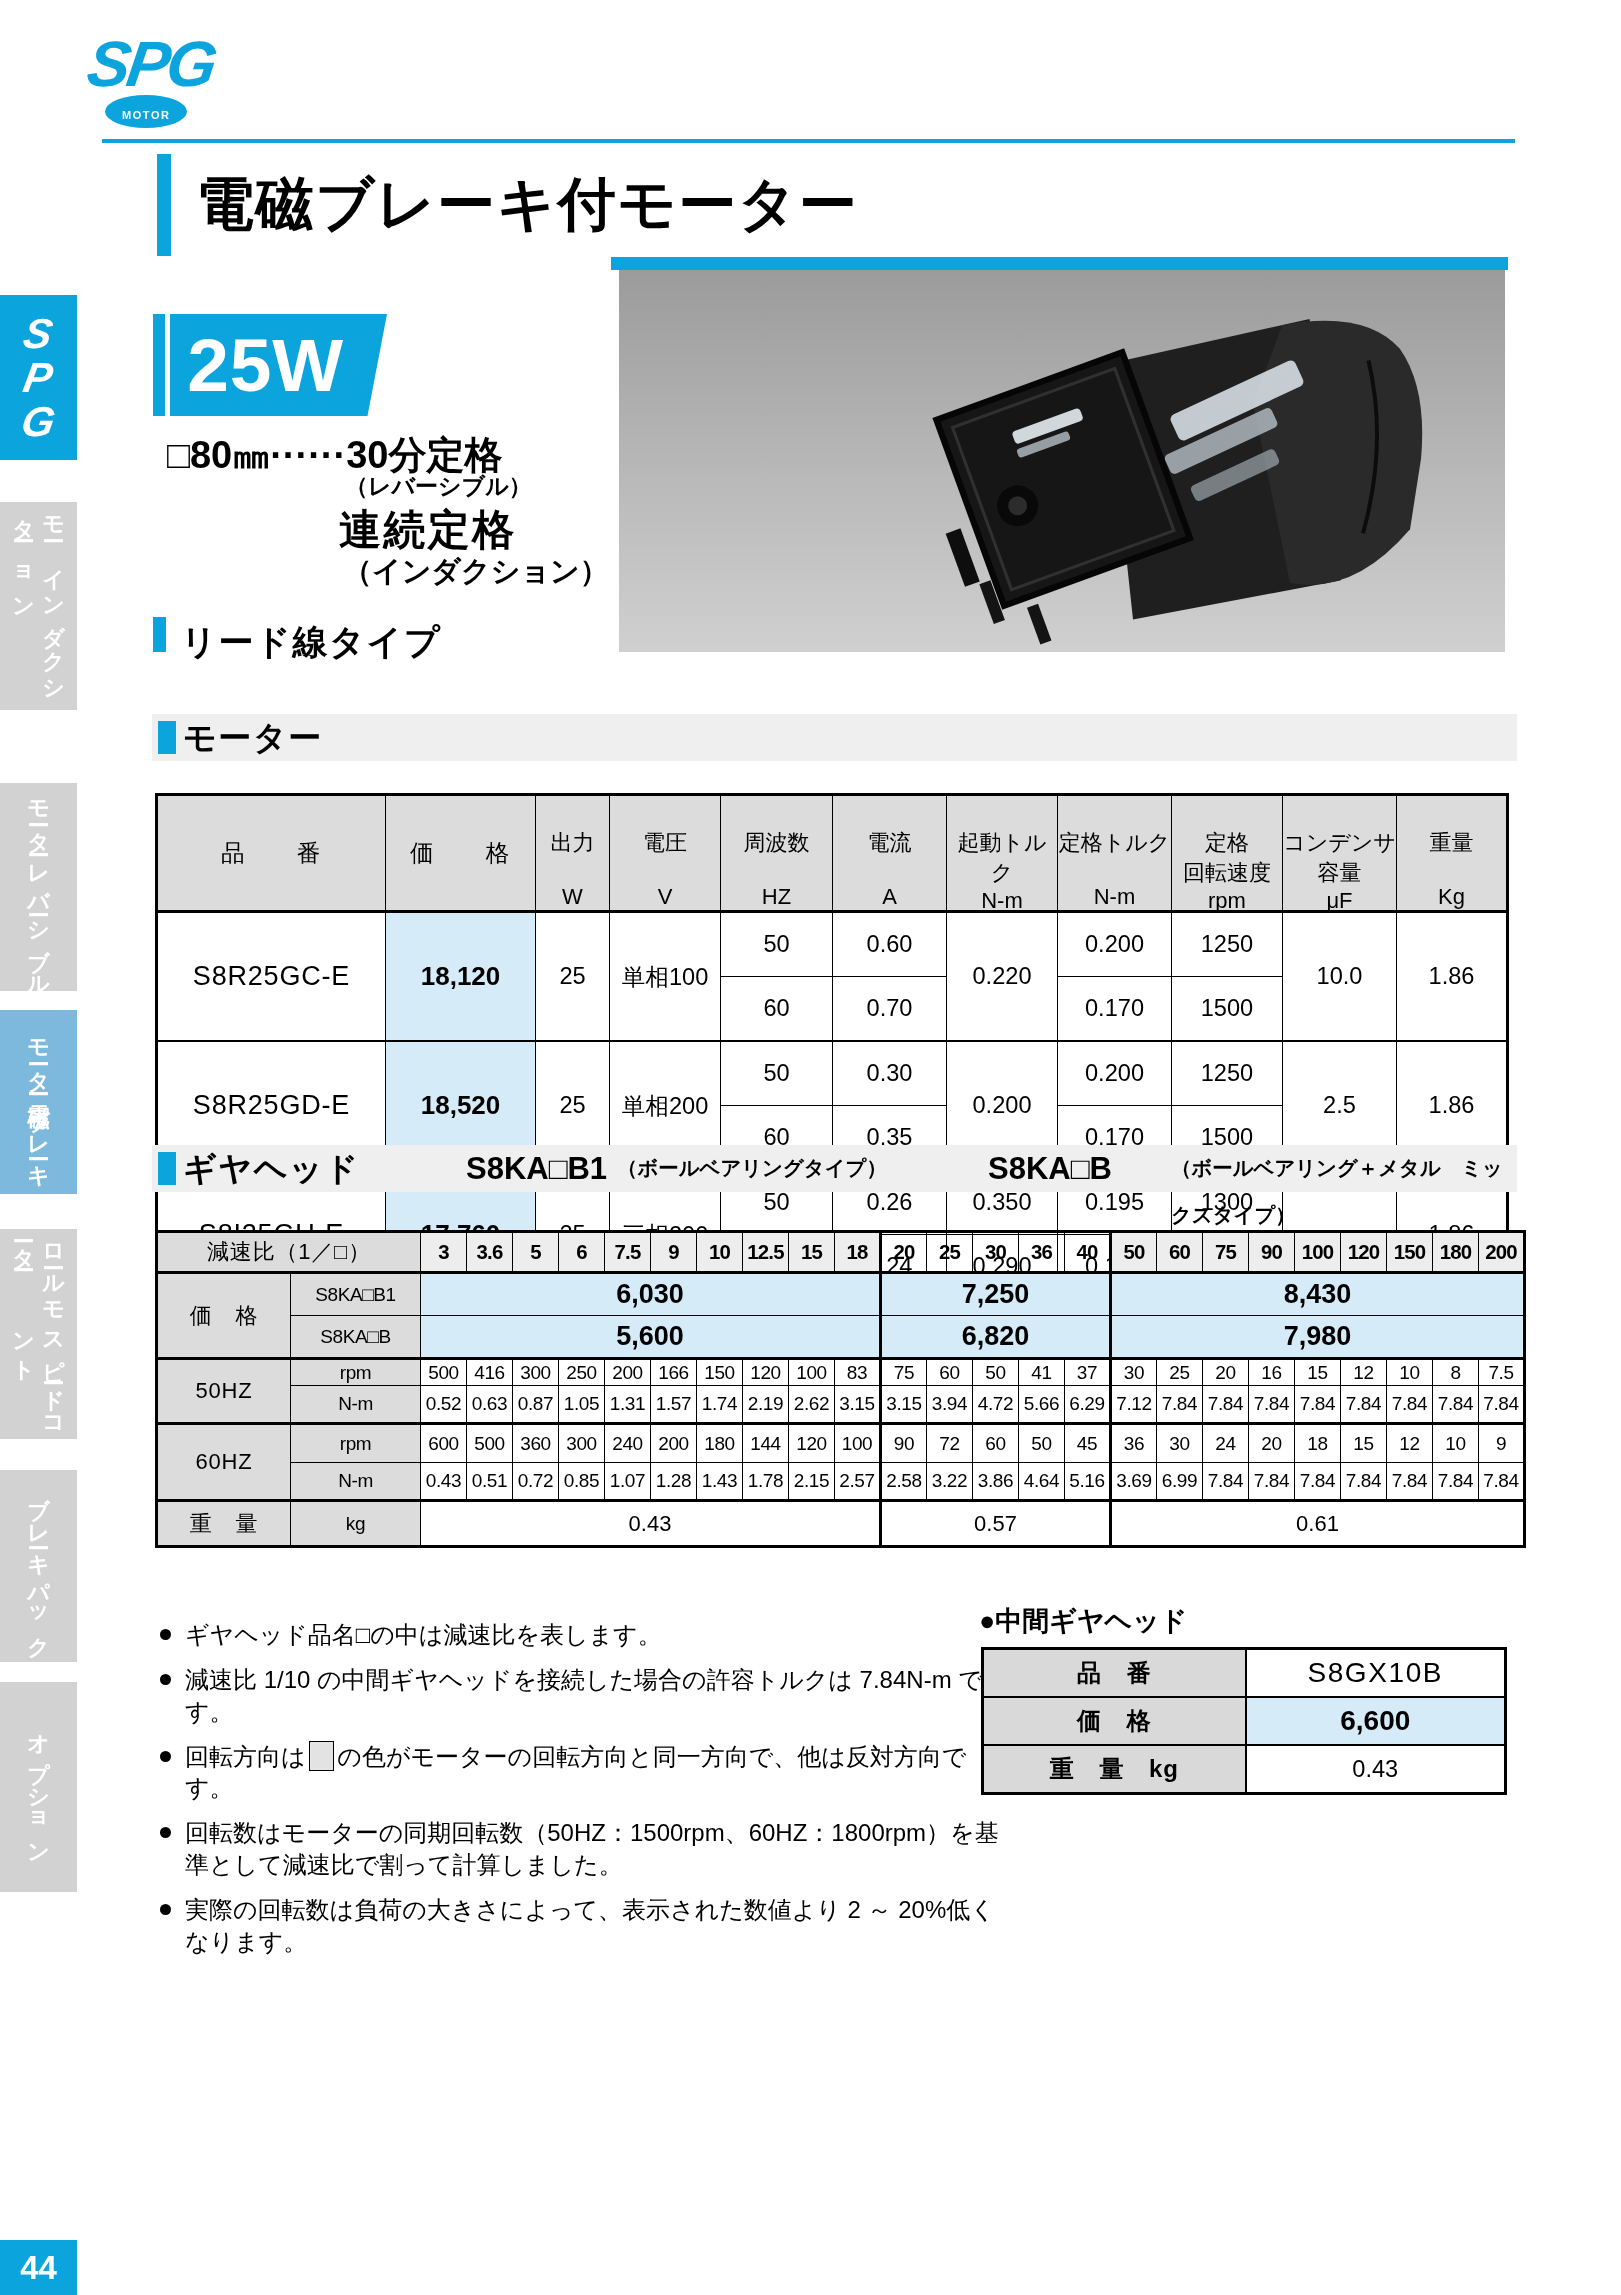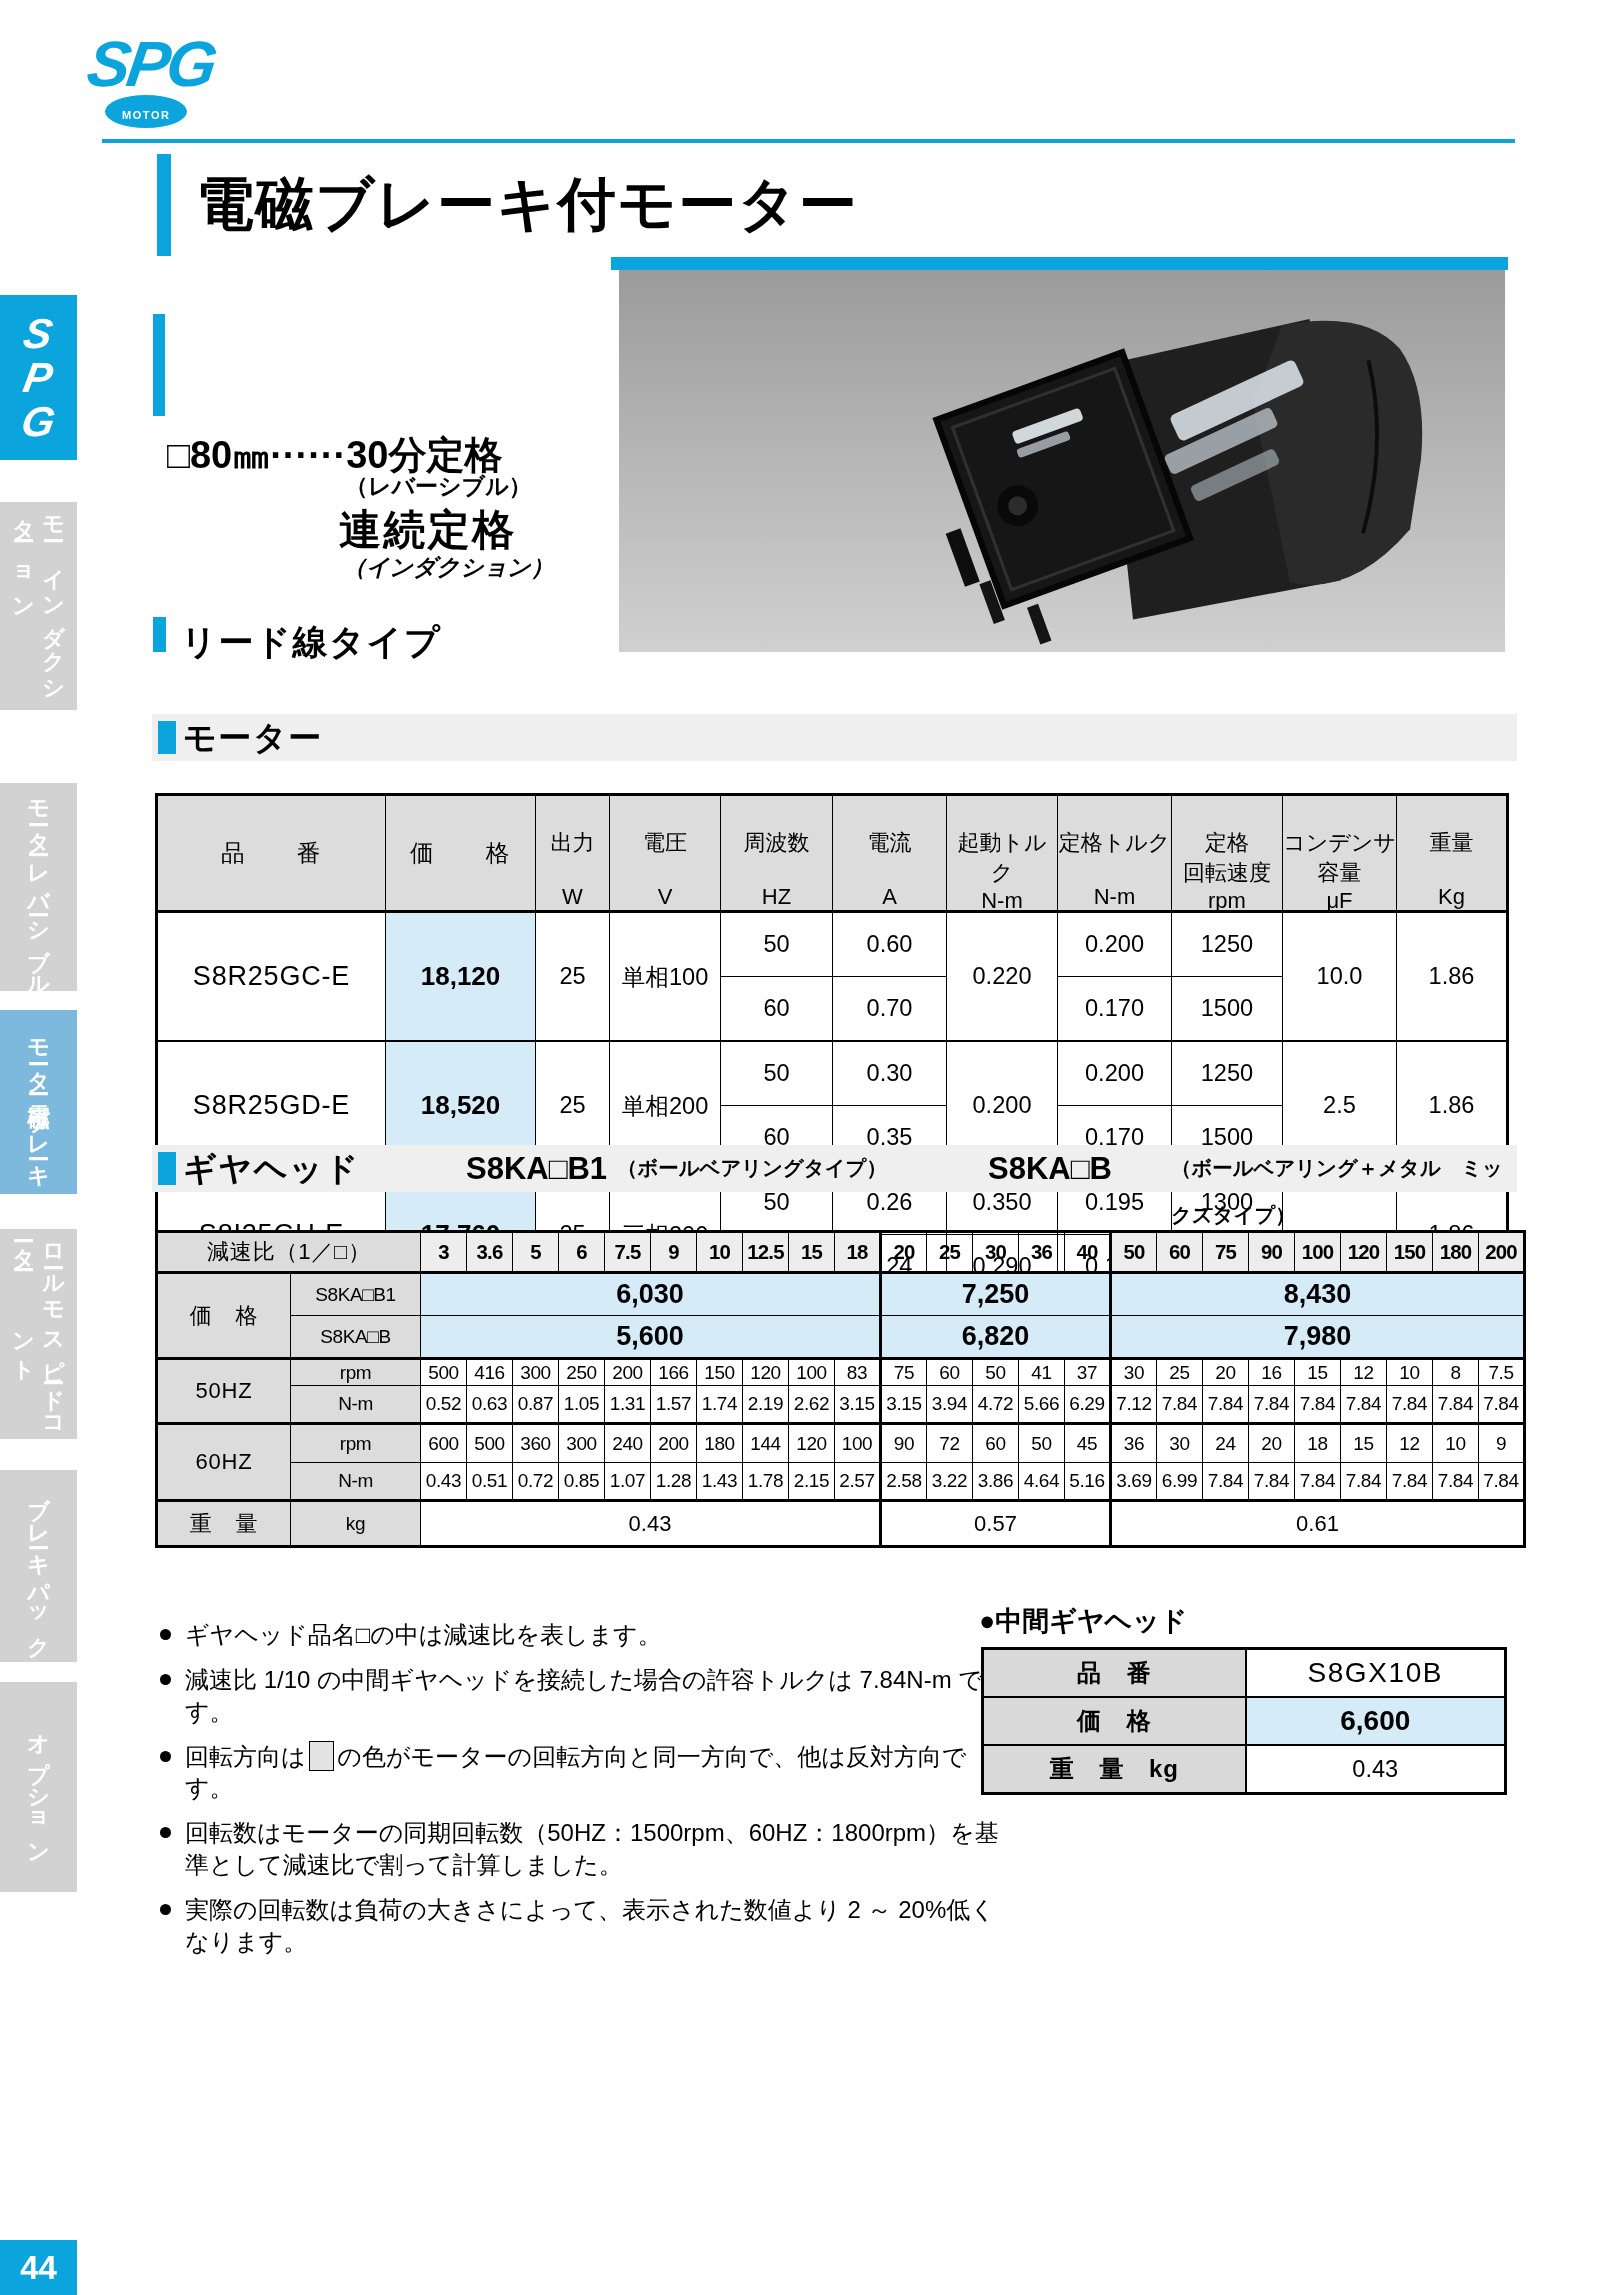--- a/index.html
+++ b/index.html
@@ -32,21 +32,21 @@
   .page-title{position:absolute;left:196px;top:166px;font-size:58px;font-weight:900;letter-spacing:1.6px;}
 
   
   .badge-bar{position:absolute;left:153px;top:314px;width:11.8px;height:102px;background:#0ba4dc;}
   .badge{position:absolute;left:170px;top:314px;width:217px;height:102px;background:#0ba4dc;
          clip-path:polygon(0 0,100% 0,91% 100%,0 100%);display:flex;align-items:center;}
   .badge span{color:#fff;font-size:75px;font-weight:900;padding-left:17.3px;letter-spacing:0.8px;}
   .size-line{position:absolute;left:167px;top:430px;font-size:38px;font-weight:900;}
   .size-note{position:absolute;left:345px;top:471px;font-size:23px;font-weight:bold;}
   .rating2{position:absolute;left:339px;top:502px;font-size:42px;font-weight:900;letter-spacing:2.4px;}
-  .rating2-note{position:absolute;left:343px;top:552px;font-size:23px;font-weight:bold;font-style:italic;}
+  .rating2-note{position:absolute;left:343px;top:552px;font-size:29px;font-weight:bold;}
   .lead-bar{position:absolute;left:153px;top:617px;width:13.3px;height:35px;background:#0ba4dc;}
   .lead-type{position:absolute;left:181px;top:619px;font-size:35px;font-weight:bold;letter-spacing:1.6px;}
 
   
   .photo-strip{position:absolute;left:611px;top:257px;width:897px;height:13.3px;background:#0ba4dc;}
   .photo{position:absolute;left:619px;top:270px;width:886px;height:382px;
          background:linear-gradient(180deg,#9b9b9b 0%,#b4b4b4 45%,#d0d0d0 100%);}
   .photo svg{width:100%;height:100%;display:block;}
 
   
@@ -154,20 +154,23 @@
     <div class="logo-text">SPG</div>
     <div class="logo-ell">
       <span>MOTOR</span>
     </div>
   </div>
   <div class="top-rule"></div>
   <div class="title-bar"></div>
   <div class="page-title">電磁ブレーキ付モーター</div>
 
   <div class="badge-bar"></div>
+  <div class="badge">
+    <span>25W</span>
+  </div>
   <div class="size-line">□80㎜······30分定格</div>
   <div class="size-note">（レバーシブル）</div>
   <div class="rating2">連続定格</div>
   <div class="rating2-note">（インダクション）</div>
   <div class="lead-bar"></div>
   <div class="lead-type">リード線タイプ</div>
 
   <div class="photo-strip"></div>
   <div class="photo">
     <svg viewBox="0 0 1129 486">

